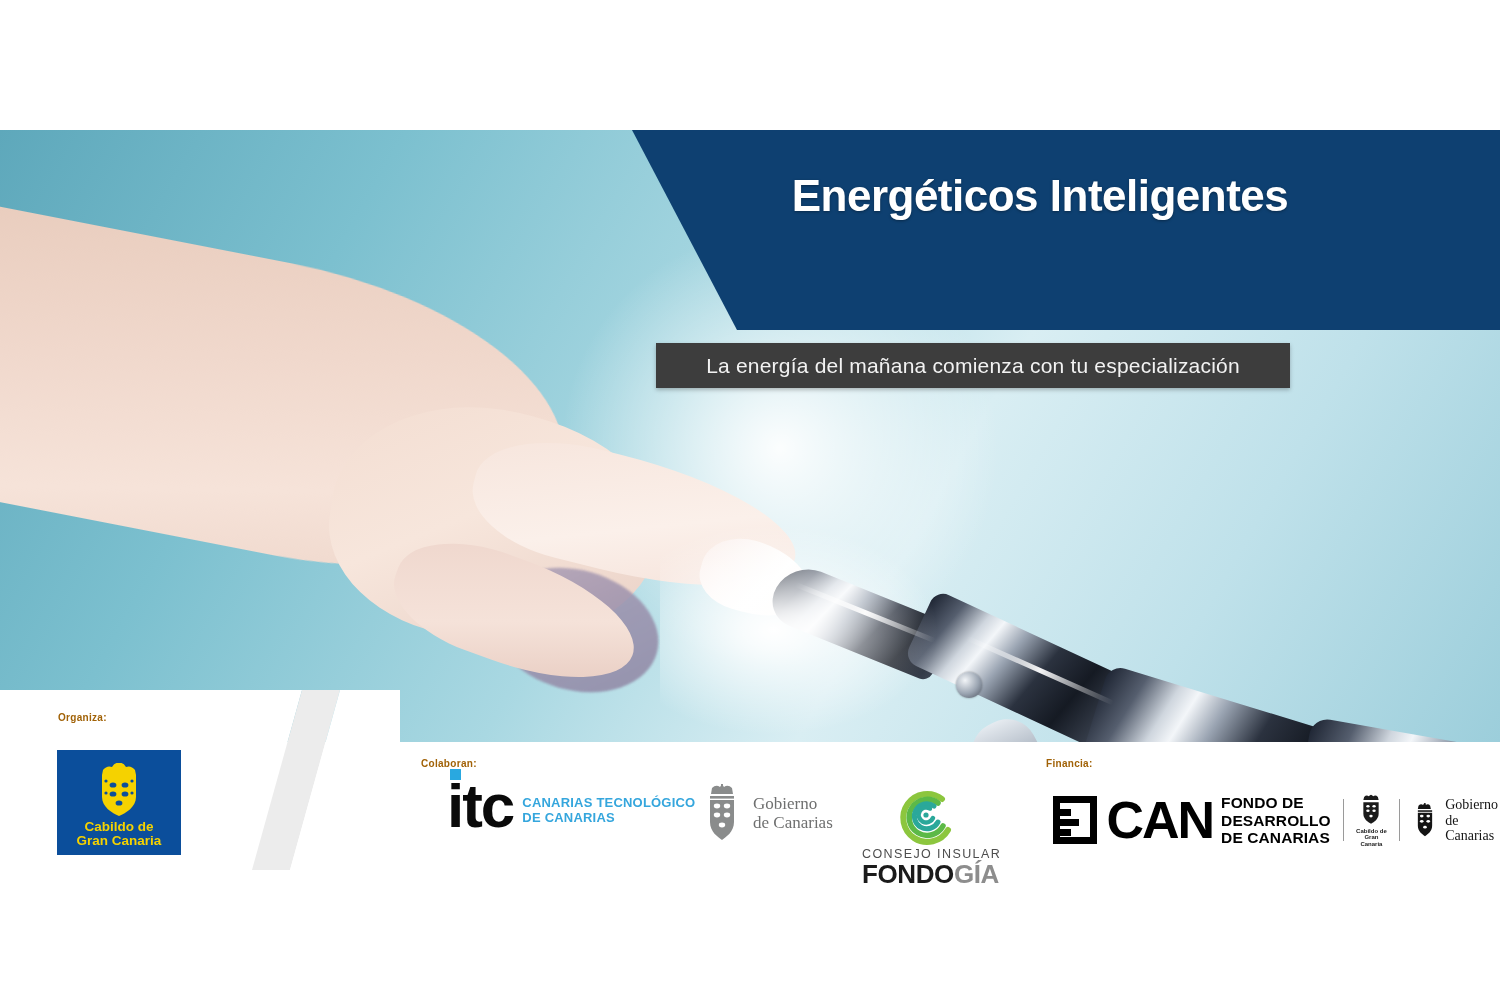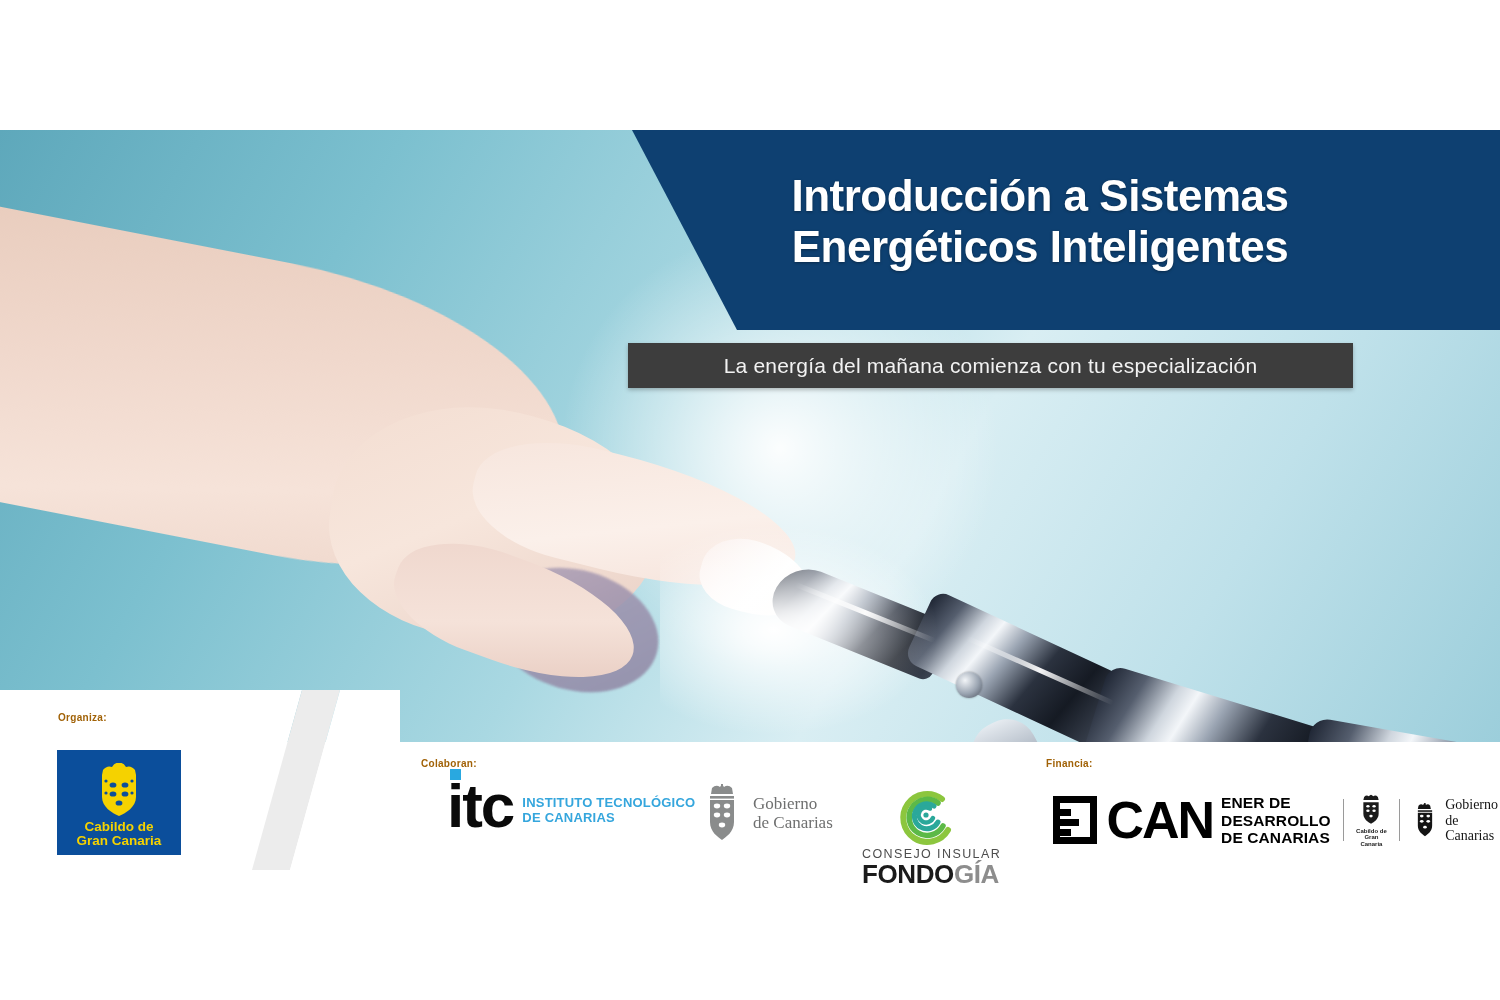--- a/index.html
+++ b/index.html
@@ -100,21 +100,21 @@
     color:#ffffff;
     font-weight:bold;
     font-size:44px;
     line-height:1.16;
     letter-spacing:-0.5px;
     text-shadow:0 1px 3px rgba(0,0,0,.35);
   }
 
   
   .subtitle-bar{
-    position:absolute;left:628px;top:343px;width:725px;height:45px;
+    position:absolute;left:656px;top:343px;width:634px;height:45px;
     background:#3d3d3d;
     display:flex;align-items:center;justify-content:center;
     box-shadow:0 2px 4px rgba(0,0,0,.25);
   }
   .subtitle-text{
     color:#f2f2f2;font-size:21px;letter-spacing:.2px;white-space:nowrap;
   }
 
   
   .footer{
@@ -217,21 +217,20 @@
       <div class="hi" style="left:30px;top:50px;width:150px;transform:rotate(22deg);"></div>
       <div class="hi" style="left:200px;top:108px;width:160px;transform:rotate(24deg);"></div>
 
     </div>
 
     <div class="glow"></div>
   </div>
 
   <div class="title-banner"></div>
   <div class="title-text">
-    <div>Introducción a Sistemas</div>
     <div>Energéticos Inteligentes</div>
   </div>
 
   <div class="subtitle-bar">
     <span class="subtitle-text">La energía del mañana comienza con tu especialización</span>
   </div>
 
   <div class="footer"></div>
   <div class="footer-left-panel"></div>
   <div class="footer-sep"></div>
@@ -264,21 +263,21 @@
       <div>Gran Canaria</div>
     </div>
   </div>
 
 
   <div class="itc">
     <div class="itc-mark">
       <span class="itc-dot"></span><span>itc</span>
     </div>
     <div class="itc-sub">
-      <div>INSTITUTO TECNOLÓGICO</div>
+      <div>CANARIAS TECNOLÓGICO</div>
       <div>DE CANARIAS</div>
     </div>
   </div>
 
   <div class="gob">
     <div class="gob-mark">
       <svg viewBox="0 0 44 58" width="44" height="58">
         <path d="M12 4 q4 -4 8 -1 q2 -3 2 -3 q0 0 2 3 q4 -3 8 1 l1 6 h-22 z" fill="#8a8c8c"></path>
         <rect x="10" y="12" width="24" height="2.6" fill="#8a8c8c"></rect>
         <path d="M10 16 h24 v22 c0 10 -8 15 -12 18 c-4 -3 -12 -8 -12 -18 z" fill="#8a8c8c"></path>
@@ -315,21 +314,21 @@
   </div>
 
   <div class="can">
     <div class="can-mark">
       <span class="can-bar" style="left:-3px;top:6px;width:14px;height:7px;"></span>
       <span class="can-bar" style="left:-3px;top:16px;width:22px;height:7px;"></span>
       <span class="can-bar" style="left:-3px;top:26px;width:14px;height:7px;"></span>
     </div>
     <div class="can-word">CAN</div>
     <div class="can-sub">
-      <div>ENER DE</div>
+      <div>FONDO DE</div>
       <div>DESARROLLO</div>
       <div>DE CANARIAS</div>
     </div>
     <div class="can-div"></div>
     <div class="can-cab">
       <svg viewBox="0 0 34 40" width="26" height="32">
         <path d="M8 3 q3 -3 6 -1 q2 -2 3 -2 q1 0 3 2 q3 -2 6 1 l1 4 h-20 z" fill="#1b1b1b"></path>
         <path d="M7 10 h20 v15 c0 7 -6 11 -10 13 c-4 -2 -10 -6 -10 -13 z" fill="#1b1b1b"></path>
         <g fill="#fff">
           <ellipse cx="13" cy="15" rx="2.2" ry="1.7"></ellipse>

